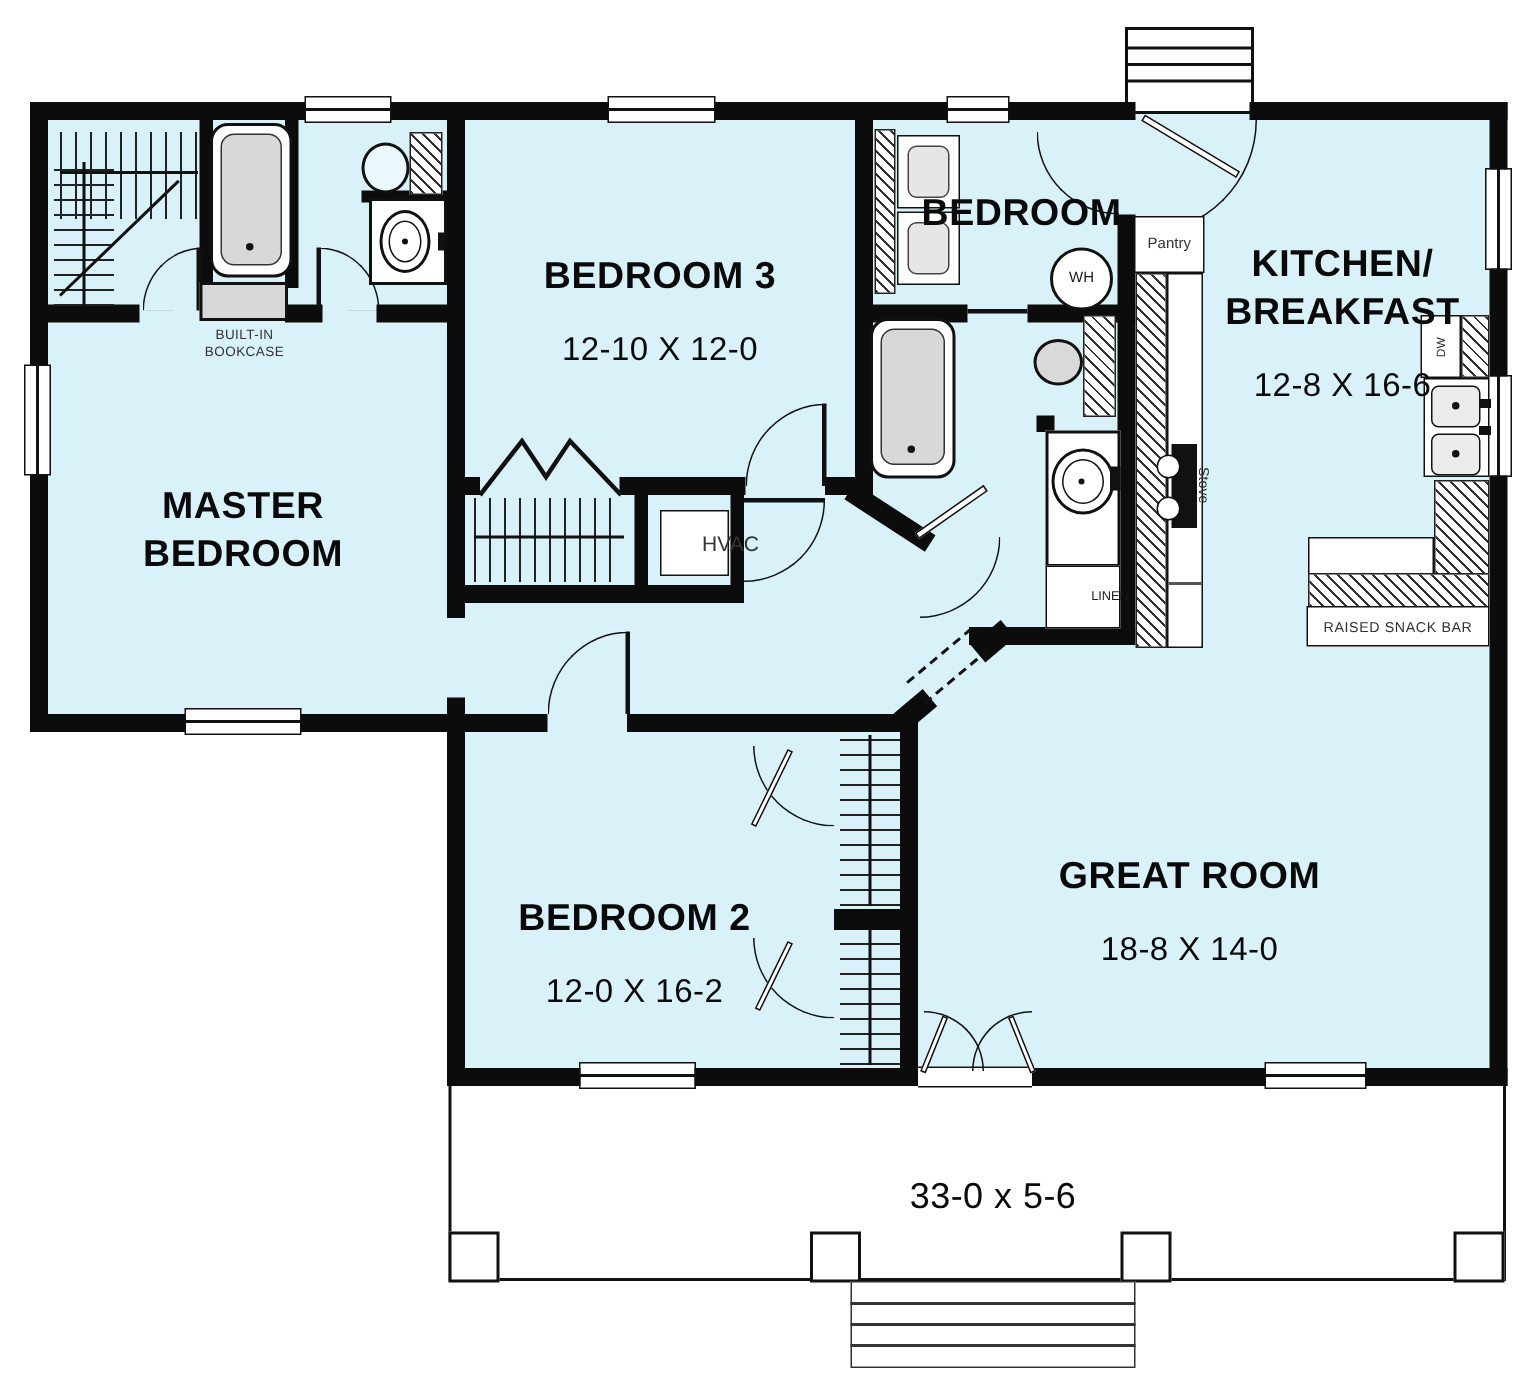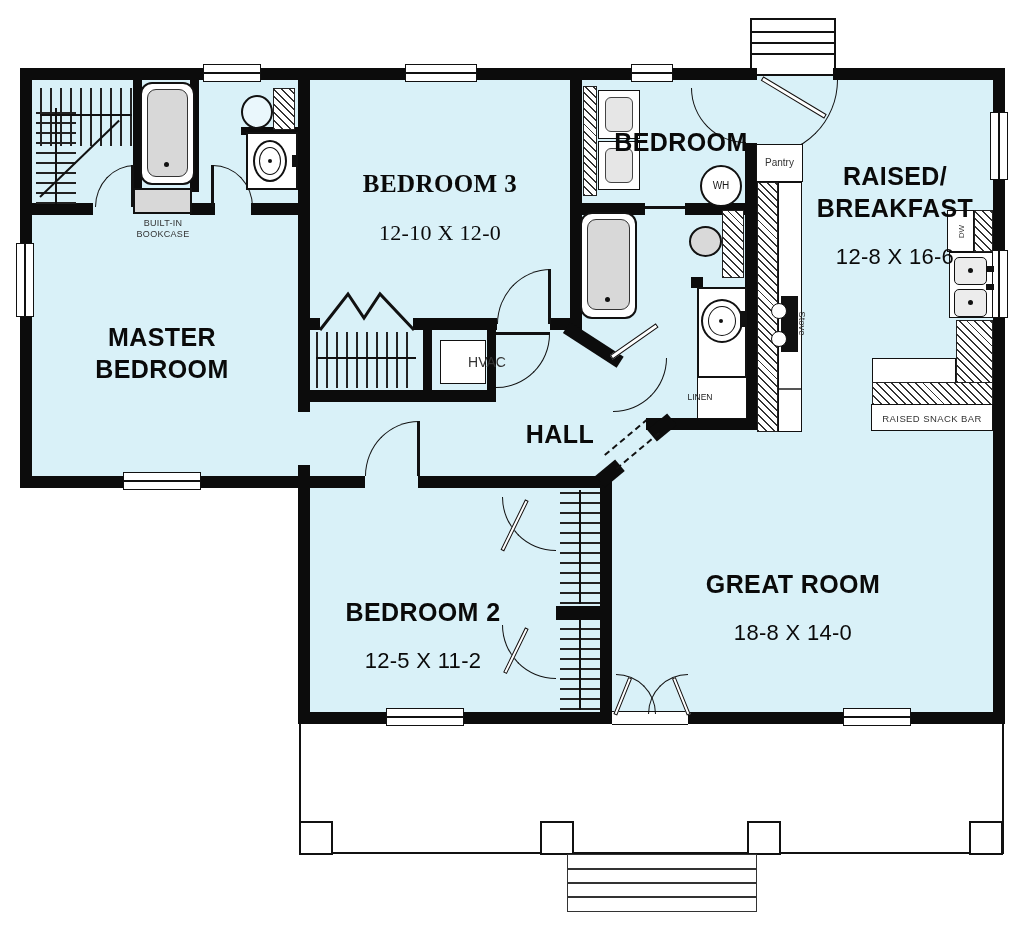--- a/index.html
+++ b/index.html
@@ -178,21 +178,21 @@
   <div class="fix" style="left:587px;top:219px;width:43px;height:91px;background:#d8d8d8;border:1.4px solid #333;border-radius:9px;"></div>
   <div class="fix" style="left:605px;top:297px;width:5px;height:5px;background:#111;border-radius:50%;"></div>
   <div class="hatch" style="left:722px;top:210px;width:22px;height:68px;"></div>
   <div class="fix" style="left:689px;top:226px;width:33px;height:31px;background:#d9d9d9;border:2px solid #111;border-radius:50%;"></div>
   <div class="box" style="left:697px;top:287px;width:50px;height:91px;border-width:2px;"></div>
   <div class="fix" style="left:701px;top:299px;width:42px;height:44px;background:#fff;border:2px solid #111;border-radius:50%;"></div>
   <div class="fix" style="left:708px;top:306px;width:28px;height:30px;border:1.4px solid #111;border-radius:50%;"></div>
   <div class="fix" style="left:719px;top:319px;width:4px;height:4px;background:#111;border-radius:50%;"></div>
   <div class="lineb" style="left:740px;top:311px;width:7px;height:16px;"></div>
   <div class="box" style="left:697px;top:377px;width:50px;height:42px;border-width:1.5px;"></div>
-  <div class="sm" style="left:675px;top:392px;width:50px;font-size:8.5px;">LINEN</div>
+  <div class="sm" style="left:715px;top:392px;width:50px;font-size:8.5px;">LINEN</div>
 
   <div class="box" style="left:756px;top:144px;width:47px;height:38px;border-width:1.5px;"></div>
   <div class="sm" style="left:756px;top:157px;width:47px;font-size:10px;color:#333;">Pantry</div>
   <div class="hatch" style="left:757px;top:182px;width:21px;height:250px;"></div>
   <div class="box" style="left:778px;top:182px;width:24px;height:250px;border-width:1.5px;"></div>
   <div class="lineb" style="left:779px;top:388px;width:22px;height:1.6px;background:#555;"></div>
   <div class="lineb" style="left:781px;top:296px;width:17px;height:56px;"></div>
   <div class="fix" style="left:771px;top:303px;width:16px;height:16px;background:#fff;border:1.5px solid #111;border-radius:50%;"></div>
   <div class="fix" style="left:771px;top:331px;width:16px;height:16px;background:#fff;border:1.5px solid #111;border-radius:50%;"></div>
   <div class="sm" style="left:778px;top:318px;width:48px;font-size:9.5px;color:#333;transform:rotate(90deg);">Stove</div>
@@ -213,41 +213,39 @@
   <div class="box" style="left:871px;top:404px;width:122px;height:27px;border-width:1.5px;"></div>
   <div class="sm" style="left:871px;top:413px;width:122px;font-size:9.5px;letter-spacing:.4px;color:#333;">RAISED SNACK BAR</div>
 
   <div class="box" style="left:440px;top:340px;width:46px;height:44px;border-width:1.5px;"></div>
   <div class="sm" style="left:464px;top:357px;width:46px;font-size:14px;color:#333;">HVAC</div>
 
   <div class="rlbl" style="left:62px;top:303px;width:200px;">
     <div class="nm">MASTER
 BEDROOM</div>
   </div>
-  <div class="rlbl" style="left:340px;top:150px;width:200px;font-family:Liberation Serif, serif;">
+  <div class="rlbl" style="left:340px;top:150px;width:200px;">
     <div class="nm">BEDROOM 3</div>
     <div class="dm">12-10 X 12-0</div>
   </div>
   <div class="rlbl" style="left:586px;top:108px;width:190px;">
     <div class="nm">BEDROOM</div>
   </div>
   <div class="rlbl" style="left:793px;top:142px;width:204px;">
-    <div class="nm">RAISED/
+    <div class="nm">KITCHEN/
 BREAKFAST</div>
     <div class="dm">12-8 X 16-6</div>
   </div>
-  <div class="rlbl" style="left:505px;top:400px;width:110px;">
-    <div class="nm">HALL</div>
-  </div>
   <div class="rlbl" style="left:323px;top:578px;width:200px;">
     <div class="nm">BEDROOM 2</div>
-    <div class="dm">12-5 X 11-2</div>
+    <div class="dm">12-0 X 16-2</div>
   </div>
   <div class="rlbl" style="left:693px;top:550px;width:200px;">
     <div class="nm">GREAT ROOM</div>
     <div class="dm">18-8 X 14-0</div>
   </div>
   <div class="rlbl" style="left:512px;top:765px;width:300px;">
+    <div class="dm" style="font-size:24px;">33-0 x 5-6</div>
   </div>
   <div class="sm" style="left:121px;top:218px;width:84px;font-size:9px;color:#333;letter-spacing:.3px;">BUILT-IN
 BOOKCASE</div>
 
 </div>
 
 </body></html>

